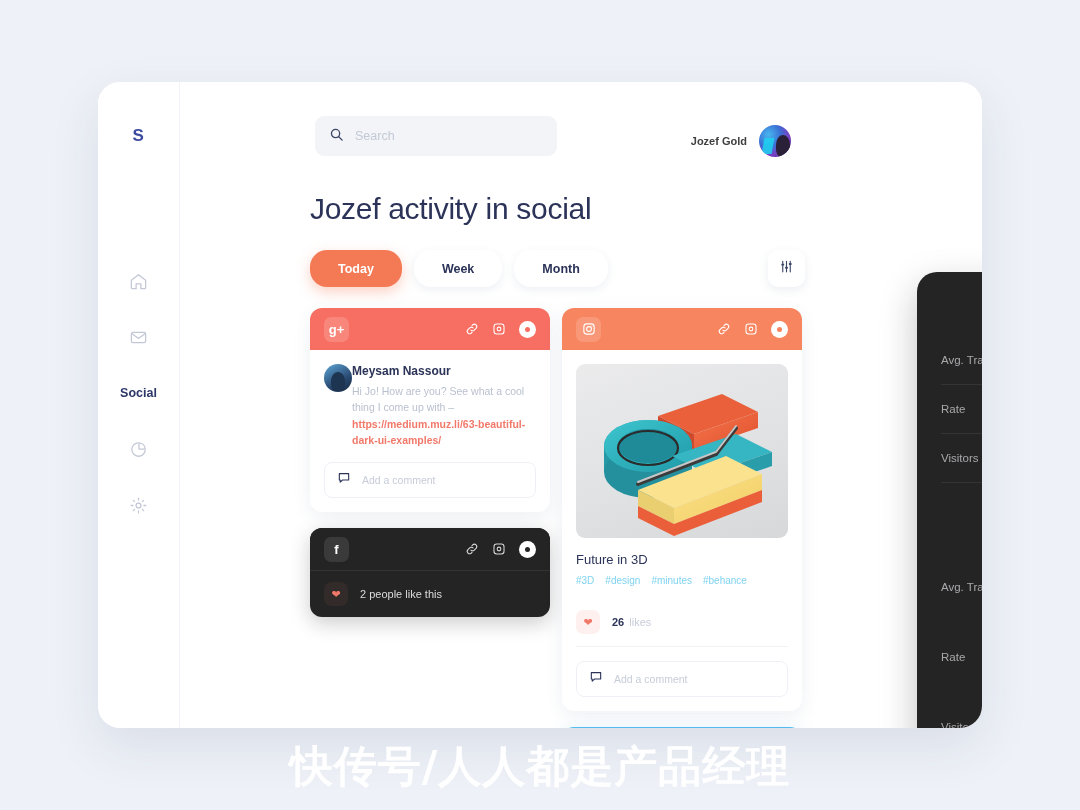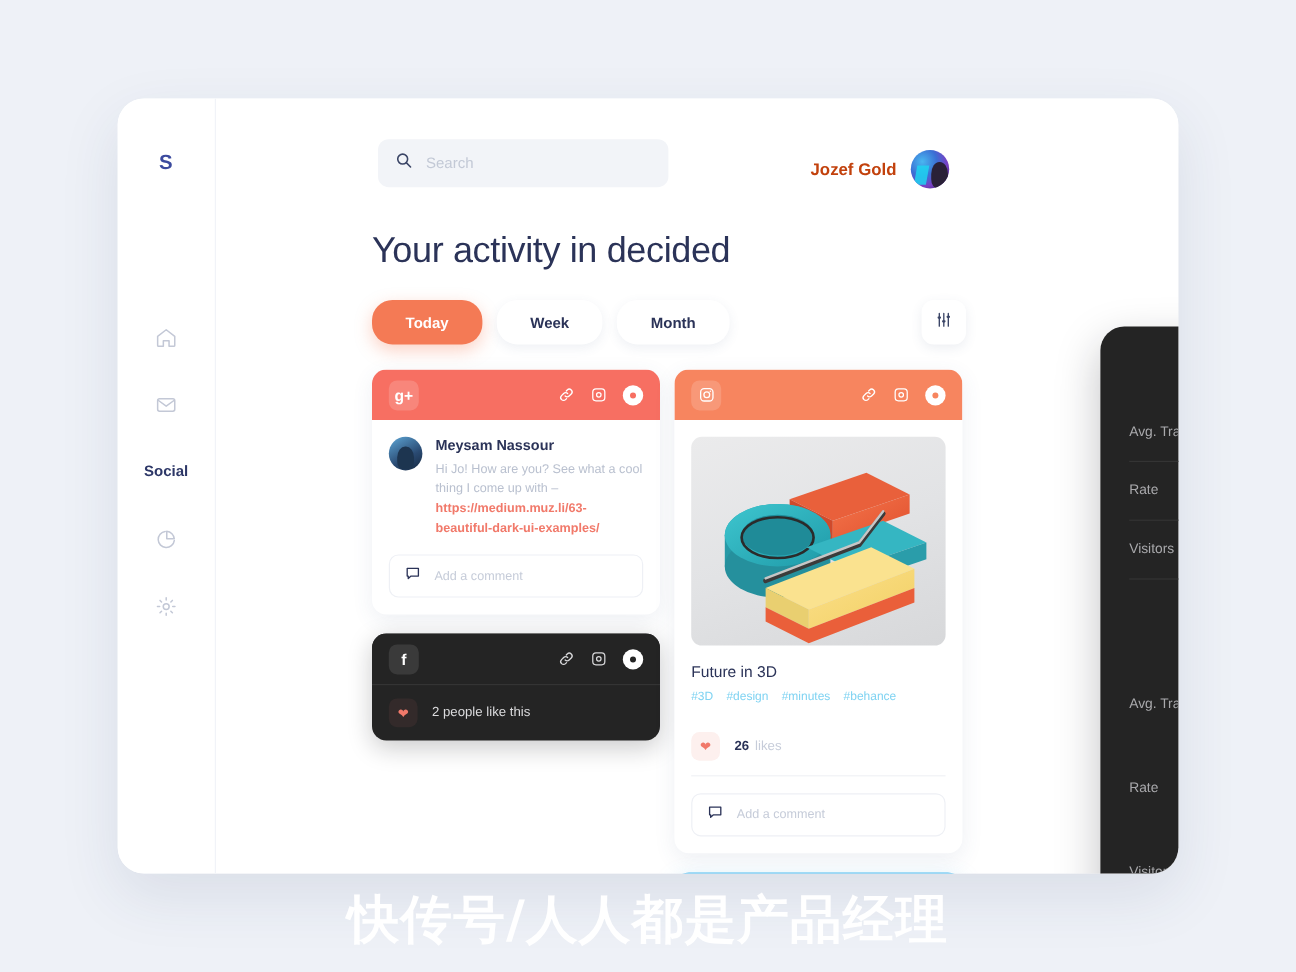--- a/index.html
+++ b/index.html
@@ -103,23 +103,23 @@
     width: 100%;
   }
   #search-input::placeholder { color: #c3c9d6; }
 
   #user-block {
     position: absolute;
     right: 196px; top: 43px;
     display: flex; align-items: center; gap: 12px;
   }
   #user-name {
-    font-size: 14px;
+    font-size: 11px;
     font-weight: bold;
-    color: #c2410c;
+    color: #404040;
   }
   #avatar-top {
     width: 32px; height: 32px;
     border-radius: 50%;
     background:
       radial-gradient(circle at 30% 30%, #48b7f0 0%, #3b6fd4 38%, #7a3fc4 66%, #2b2a55 100%);
     position: relative;
     overflow: hidden;
     box-shadow: 0 0 0 2px #ffffff;
   }
@@ -245,21 +245,21 @@
     display: flex; align-items: center; justify-content: center;
     cursor: pointer;
   }
   .dot-btn i {
     width: 5px; height: 5px; border-radius: 50%;
     background: #f76f62; display: block;
   }
   .dot-btn.on-dark i { background: #242424; }
 
   
-  .post-body { padding: 14px; display: flex; gap: 11px; }
+  .post-body { padding: 14px; display: flex; }
   .post-avatar {
     width: 28px; height: 28px; border-radius: 50%;
     flex-shrink: 0; overflow: hidden; position: relative;
   }
   .av-meysam { background: linear-gradient(150deg,#5fa8d8 0%,#2a4a72 60%,#16283f 100%); }
   .av-meysam::after {
     content:""; position:absolute; left:26%; top:30%;
     width:48%; height:66%; background:#1d3550; border-radius:50% 50% 34% 34%;
   }
   .av-william { background: linear-gradient(160deg,#e7d7c6 0%,#c79a74 70%,#8a5f3e 100%); }
@@ -461,21 +461,21 @@
         </div>
 
         <div id="user-block">
           <span id="user-name">Jozef Gold</span>
           <span id="avatar-top"></span>
         </div>
 
 
       </div>
 
-      <div id="page-title">Your activity in decided</div>
+      <div id="page-title">Jozef activity in social</div>
 
       <div id="tabs-row">
         <div class="tab-pill active">Today</div>
         <div class="tab-pill">Week</div>
         <div class="tab-pill">Month</div>
       </div>
 
       <div id="filter-button">
         <span>
           <svg width="15" height="15" viewBox="0 0 24 24" fill="none" stroke="#3c4667" stroke-width="1.8" stroke-linecap="round">

